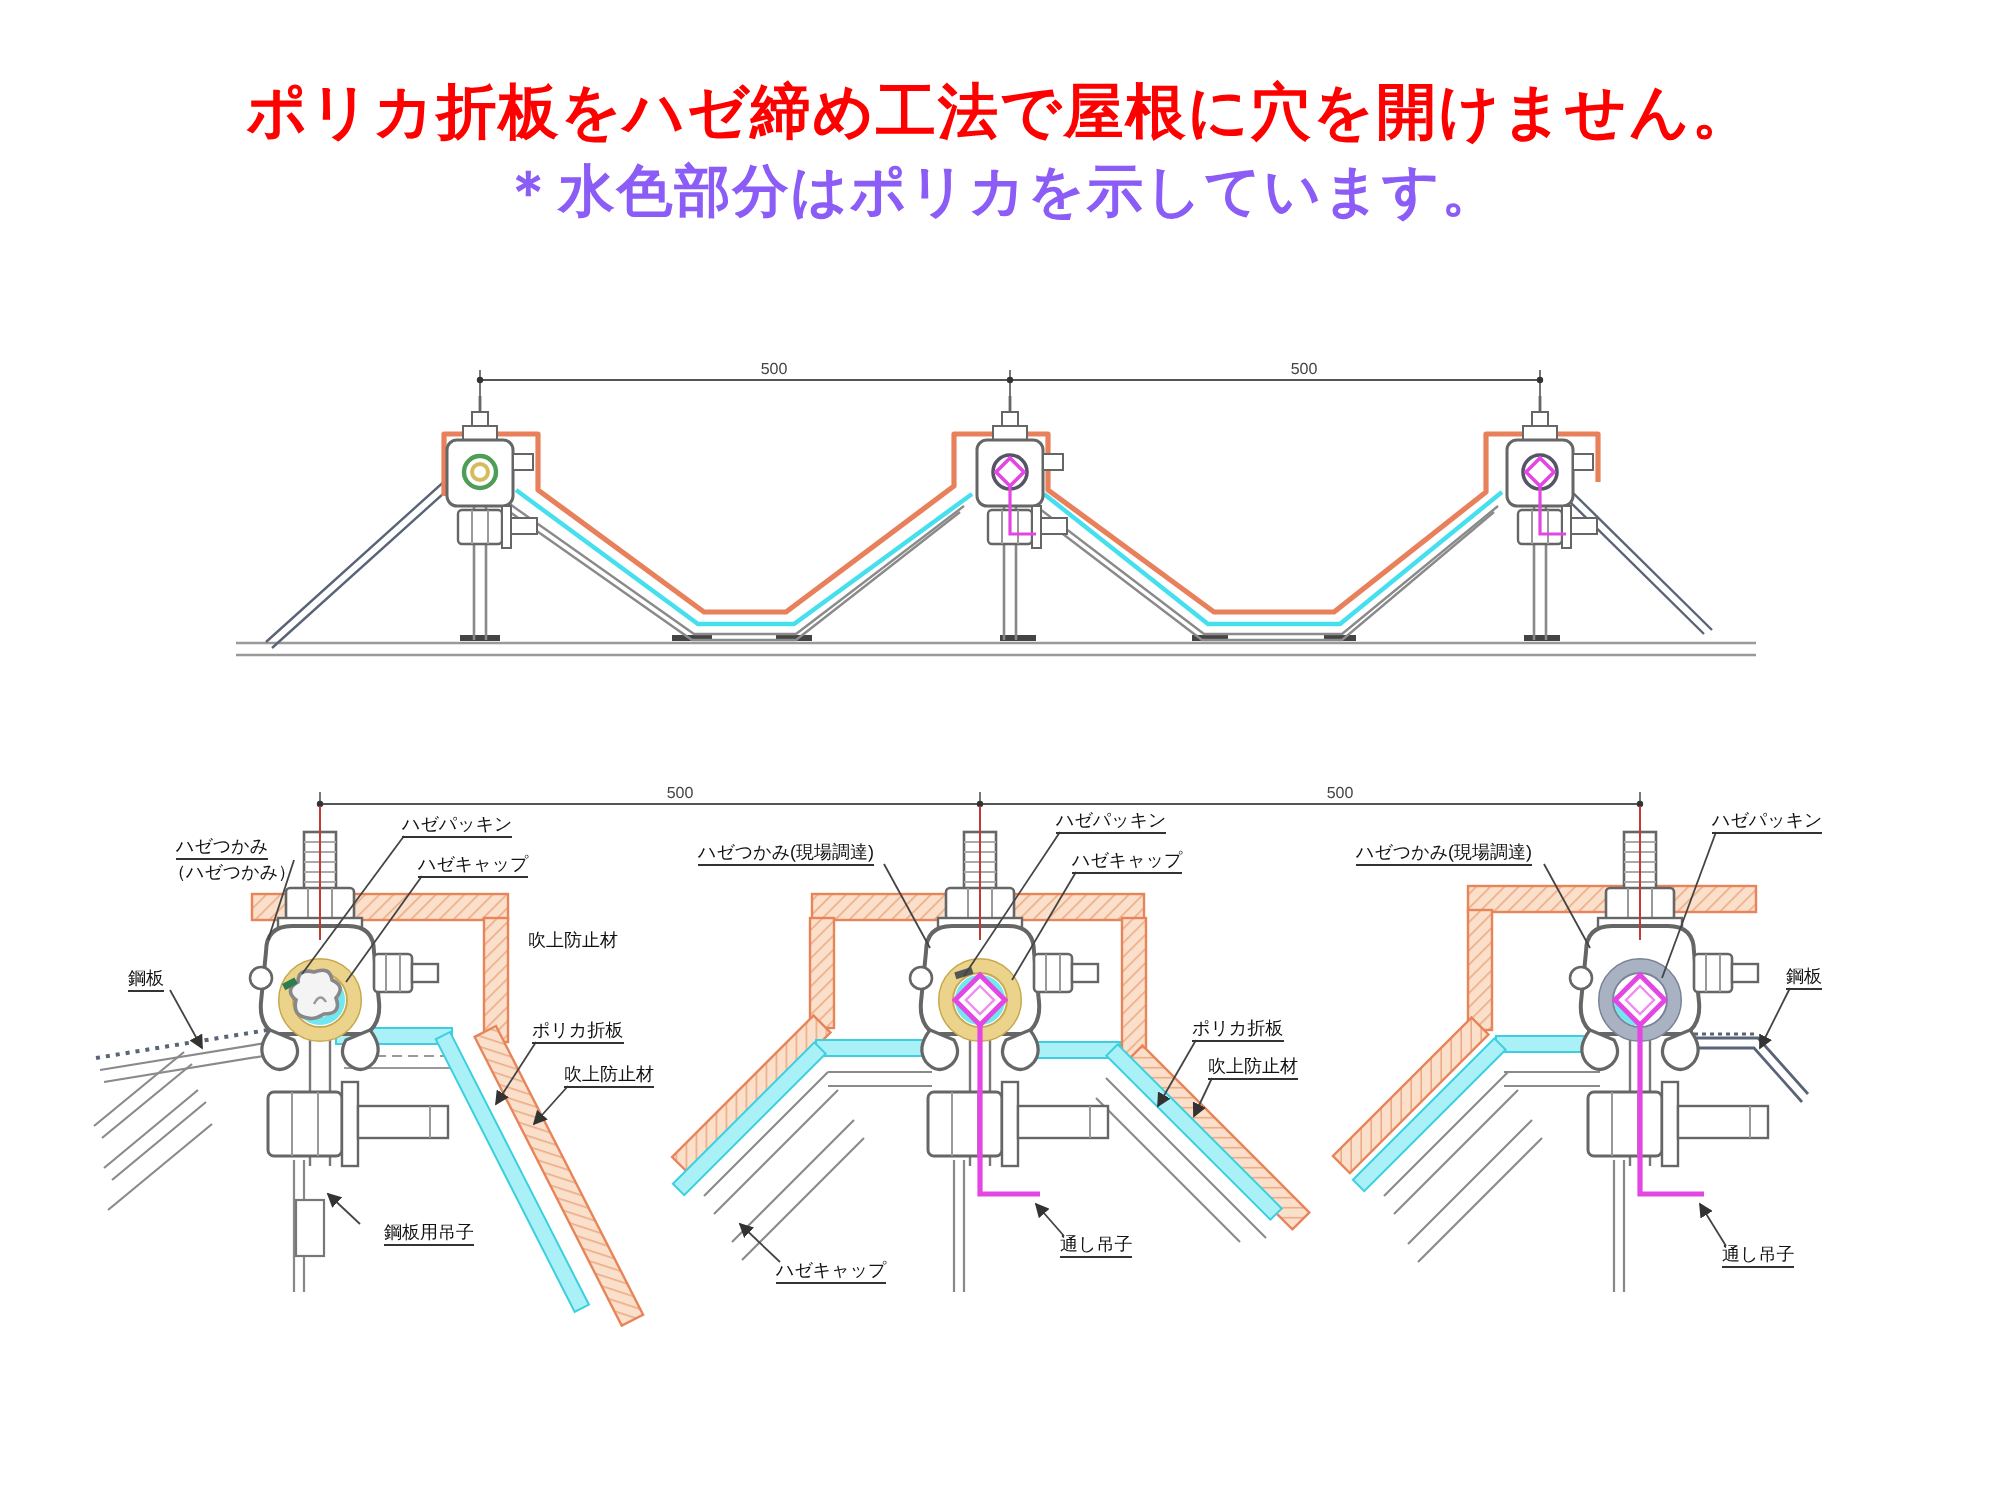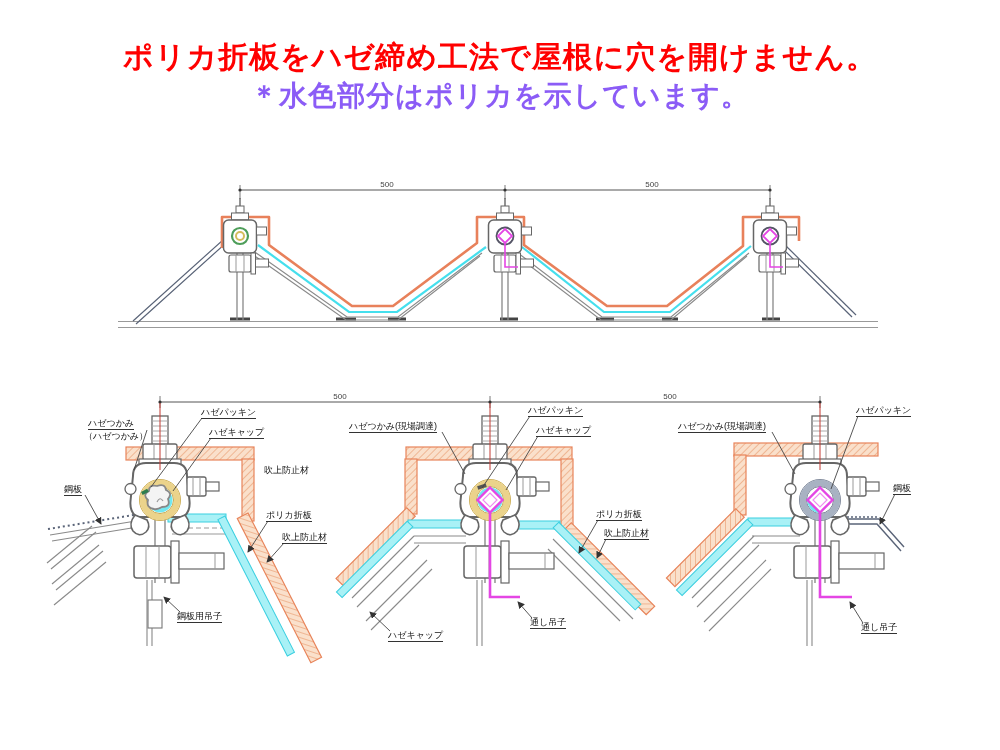--- a/index.html
+++ b/index.html
@@ -305,21 +305,21 @@
   <div class="dim" style="left:655px;top:392px">500</div>
 
   <div class="lbl u" style="left:88px;top:418px">ハゼつかみ</div>
   <div class="lbl" style="left:84px;top:431px">（ハゼつかみ）</div>
   <div class="lbl u" style="left:201px;top:407px">ハゼパッキン</div>
   <div class="lbl u" style="left:209px;top:427px">ハゼキャップ</div>
   <div class="lbl" style="left:264px;top:465px">吹上防止材</div>
   <div class="lbl u" style="left:64px;top:484px">鋼板</div>
   <div class="lbl u" style="left:266px;top:510px">ポリカ折板</div>
   <div class="lbl u" style="left:282px;top:532px">吹上防止材</div>
-  <div class="lbl u" style="left:177px;top:611px">鋼板用吊子</div>
+  <div class="lbl u" style="left:192px;top:611px">鋼板用吊子</div>
 
   <div class="lbl u" style="left:349px;top:421px">ハゼつかみ(現場調達)</div>
   <div class="lbl u" style="left:528px;top:405px">ハゼパッキン</div>
   <div class="lbl u" style="left:536px;top:425px">ハゼキャップ</div>
   <div class="lbl u" style="left:596px;top:509px">ポリカ折板</div>
   <div class="lbl u" style="left:604px;top:528px">吹上防止材</div>
   <div class="lbl u" style="left:530px;top:617px">通し吊子</div>
   <div class="lbl u" style="left:388px;top:630px">ハゼキャップ</div>
 
   <div class="lbl u" style="left:678px;top:421px">ハゼつかみ(現場調達)</div>

